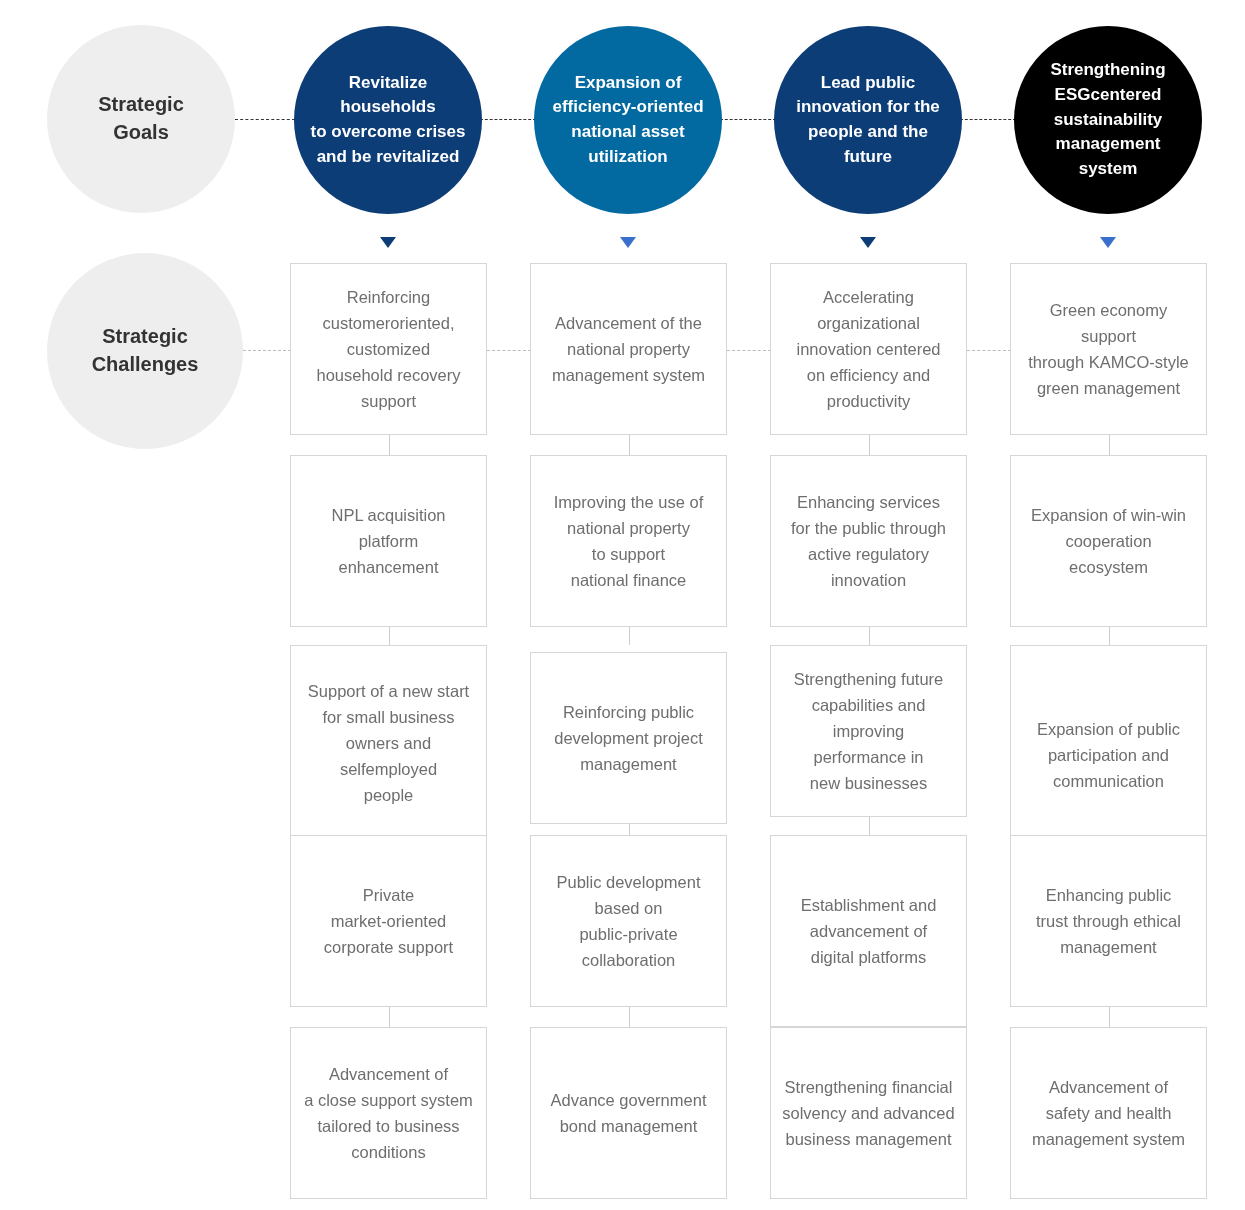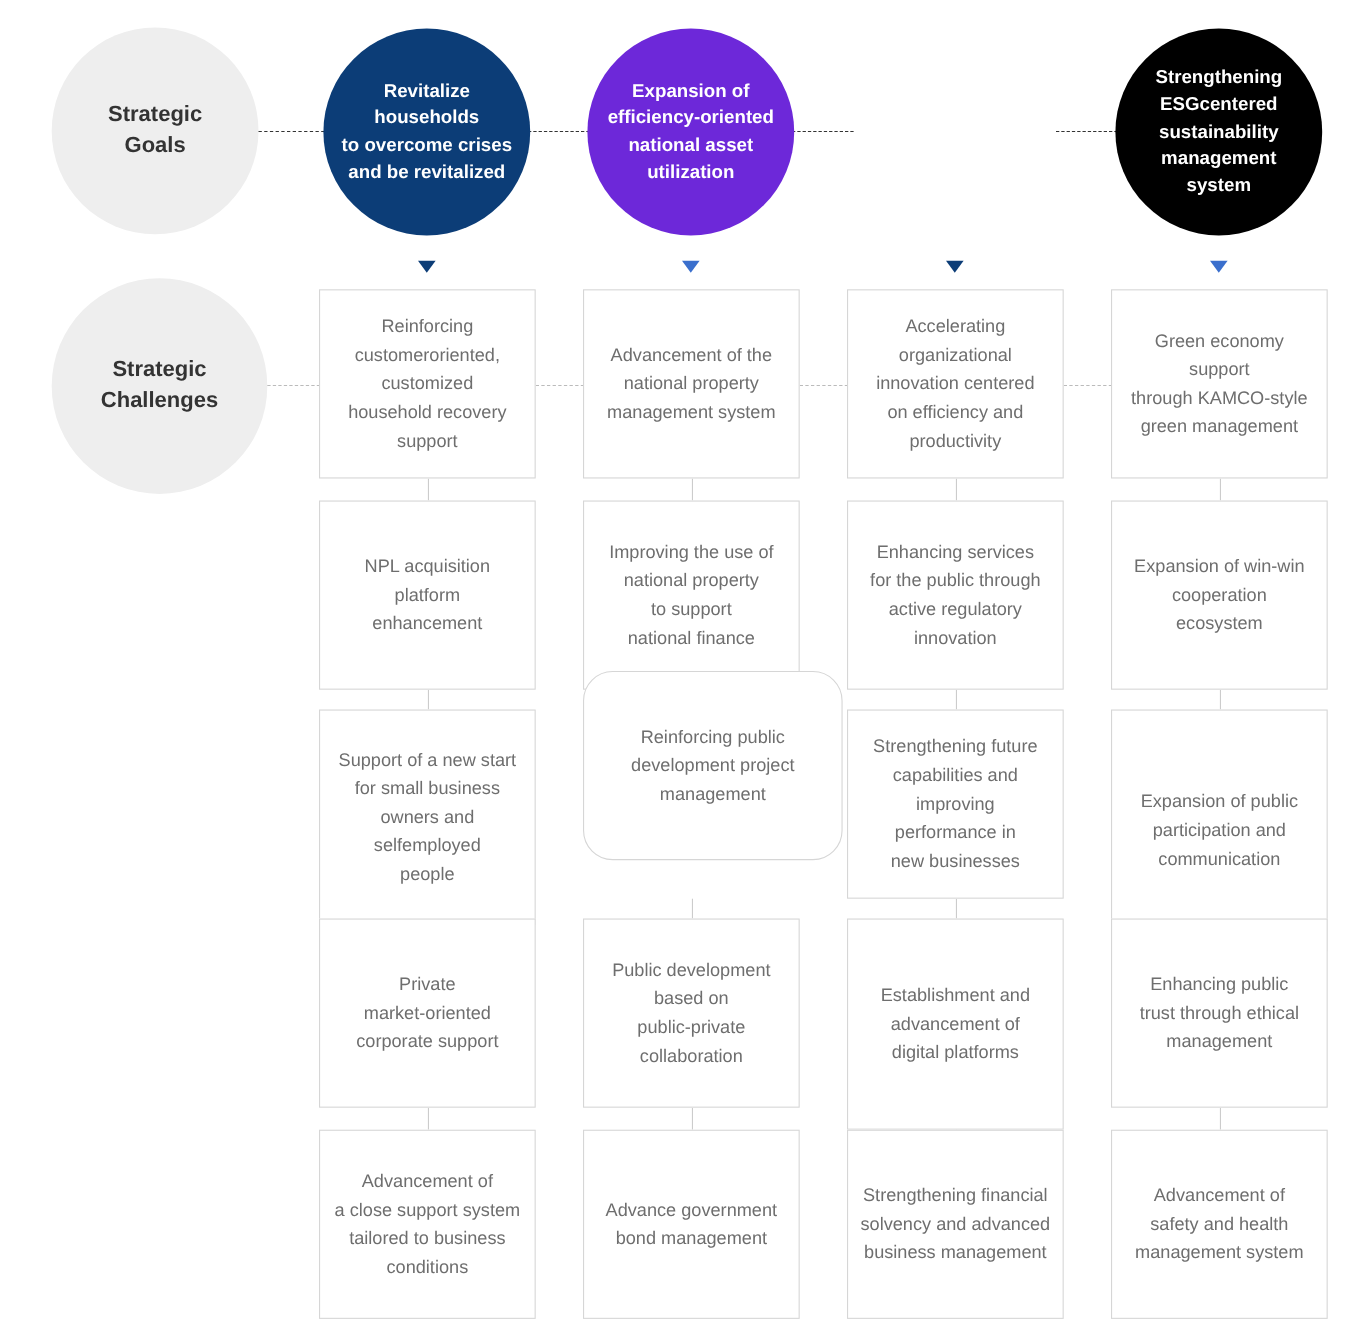--- a/index.html
+++ b/index.html
@@ -149,25 +149,31 @@
       <div class="chal-dash" style="left: 727px; width: 44px;"></div>
       <div class="chal-dash" style="left: 967px; width: 44px;"></div>
     </div>
 
   <div class="goal-circle" style="left: 294px; background: rgb(12, 61, 119);">
     <span>Revitalize
 households
 to overcome crises
 and be revitalized</span>
   </div>
-  <div class="goal-circle" style="left: 534px; background: #6d28d9;">
+  <div class="goal-circle" style="left: 534px; background: #0369a1;">
     <span>Expansion of
 efficiency-oriented
 national asset
 utilization</span>
+  </div>
+  <div class="goal-circle" style="left: 774px; background: rgb(12, 61, 119);">
+    <span>Lead public
+innovation for the
+people and the
+future</span>
   </div>
   <div class="goal-circle" style="left: 1014px; background: #000000;">
     <span>Strengthening
 ESGcentered
 sustainability
 management
 system</span>
   </div>
 
   <div class="down-arrow" style="left: 380px; border-top-color: rgb(12, 61, 119);"></div>
@@ -202,21 +208,21 @@
 conditions</span></div>
       <div class="chal-box" style="left: 530px; top: 263px; width: 197px; height: 172px;"><span>Advancement of the
 national property
 management system</span></div>
       <div class="v-stub" style="left: 628.5px; top: 435px; height: 20px;"></div>
       <div class="chal-box" style="left: 530px; top: 455px; width: 197px; height: 172px;"><span>Improving the use of
 national property
 to support
 national finance</span></div>
       <div class="v-stub" style="left: 628.5px; top: 627px; height: 18px;"></div>
-      <div class="chal-box" style="left: 530px; top: 610px; width: 236px; height: 172px; border-radius: 27px;"><span>Reinforcing public
+      <div class="chal-box" style="left: 530px; top: 652px; width: 197px; height: 172px;"><span>Reinforcing public
 development project
 management</span></div>
       <div class="v-stub" style="left: 628.5px; top: 817px; height: 18px;"></div>
       <div class="chal-box" style="left: 530px; top: 835px; width: 197px; height: 172px;"><span>Public development
 based on
 public-private
 collaboration</span></div>
       <div class="v-stub" style="left: 628.5px; top: 1007px; height: 20px;"></div>
       <div class="chal-box" style="left: 530px; top: 1027px; width: 197px; height: 172px; text-align: center;"><span>Advance government
 bond management</span></div>

